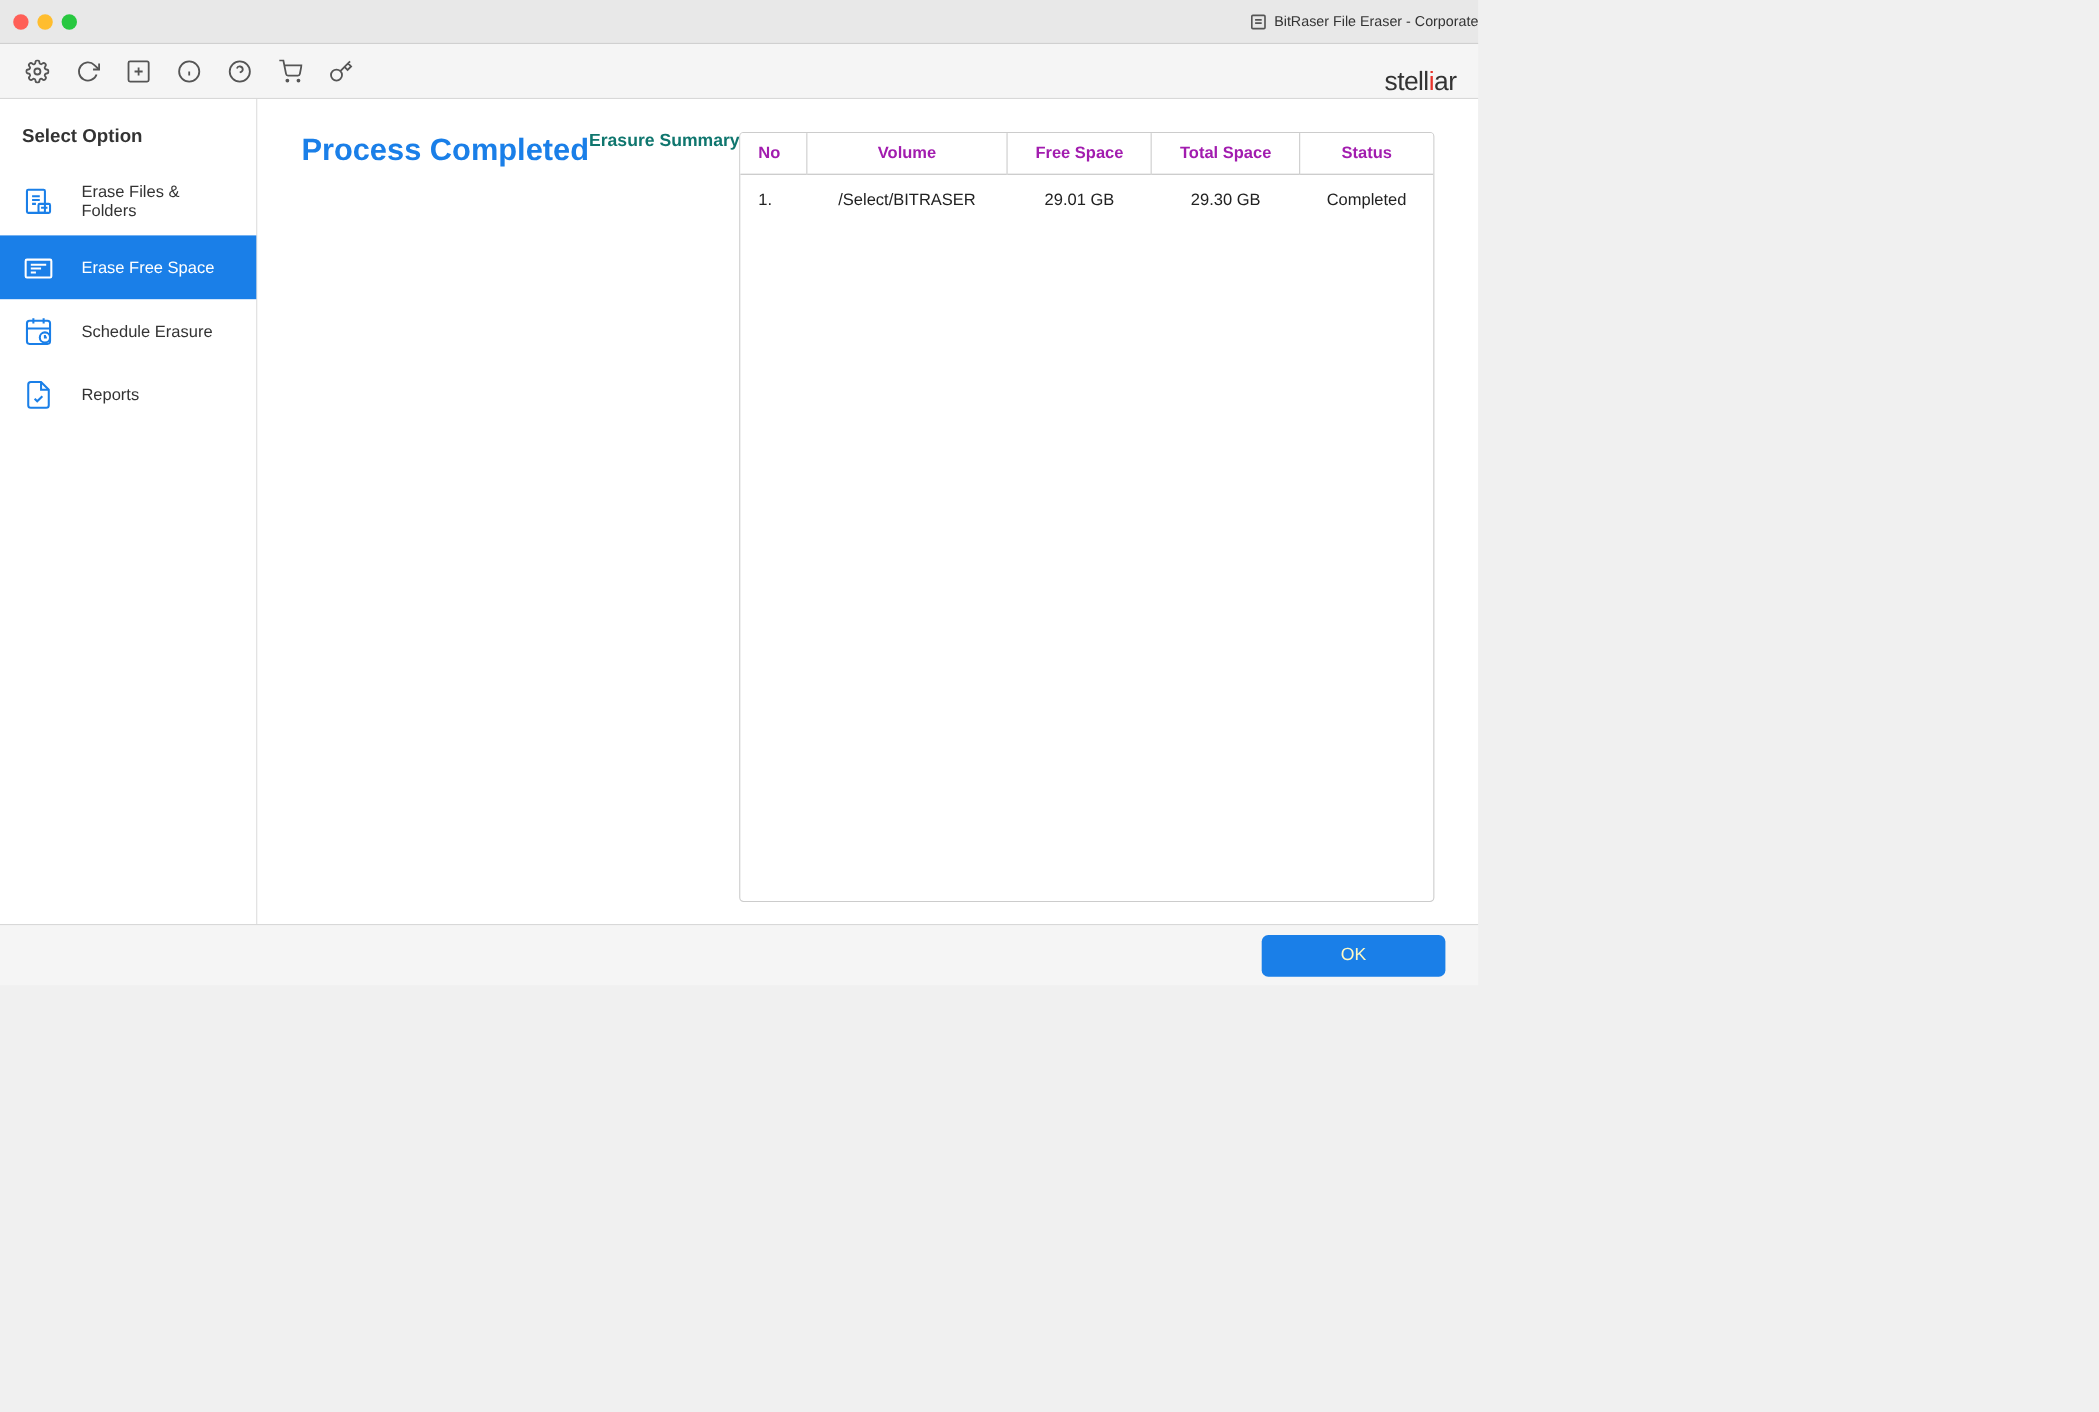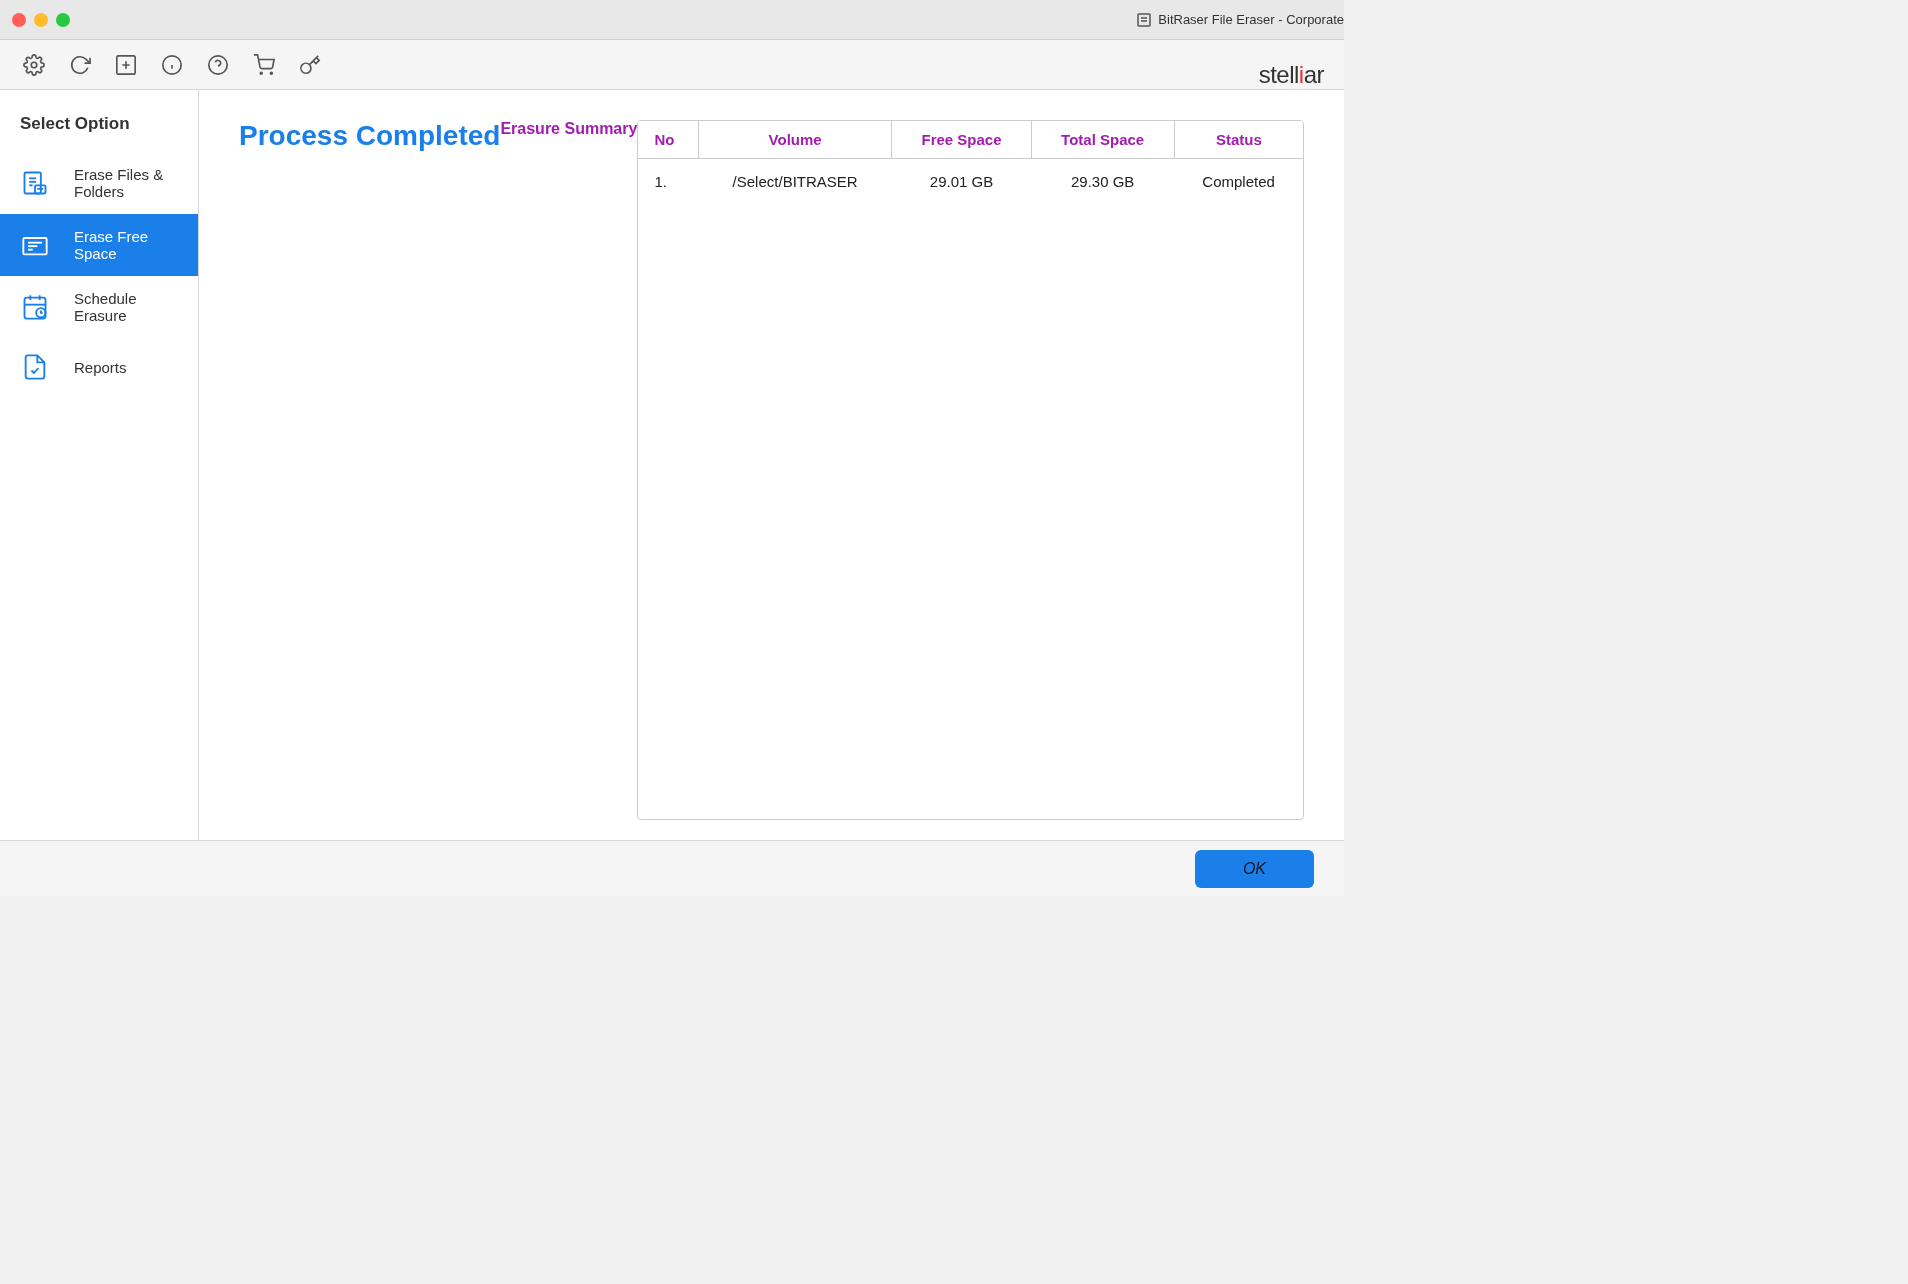--- a/index.html
+++ b/index.html
@@ -86,21 +86,21 @@
 
     
     .main-content {
       display: flex;
       flex: 1;
       overflow: hidden;
     }
 
     
     .sidebar {
-      width: 199px;
+      width: 234px;
       background: #fff;
       border-right: 1px solid #d8d8d8;
       display: flex;
       flex-direction: column;
       padding-top: 10px;
     }
     .sidebar-title {
       font-size: 17px;
       font-weight: 600;
       color: #333;
@@ -156,21 +156,21 @@
       margin-bottom: 28px;
     }
     .divider {
       height: 1px;
       background: #d0d0d0;
       margin-bottom: 24px;
     }
     .erasure-summary-title {
       font-size: 16px;
       font-weight: 600;
-      color: #a21caf;
+      color: #0f766e;
       margin-bottom: 14px;
     }
     .summary-table {
       border: 1px solid #ccc;
       border-radius: 4px;
       overflow: hidden;
       flex: 1;
     }
     .summary-table table {
       width: 100%;
@@ -204,28 +204,27 @@
       background: #f5f5f5;
       height: 56px;
       border-top: 1px solid #d8d8d8;
       display: flex;
       align-items: center;
       justify-content: flex-end;
       padding: 0 30px;
     }
     .ok-button {
       background: #1a7fe8;
-      color: #0f172a;
+      color: #fef9c3;
       border: none;
       border-radius: 6px;
-      padding: 10px 48px;
+      padding: 10px 72px;
       font-size: 16px;
       font-weight: 500;
       cursor: pointer;
-      font-style: italic;
     }
 
     
     .blue-icon svg { stroke: #1a7fe8; fill: none; }
     .active-icon svg { stroke: #fff; fill: none; }
   </style>
 </head>
 <body>
 
 <div class="title-bar">

